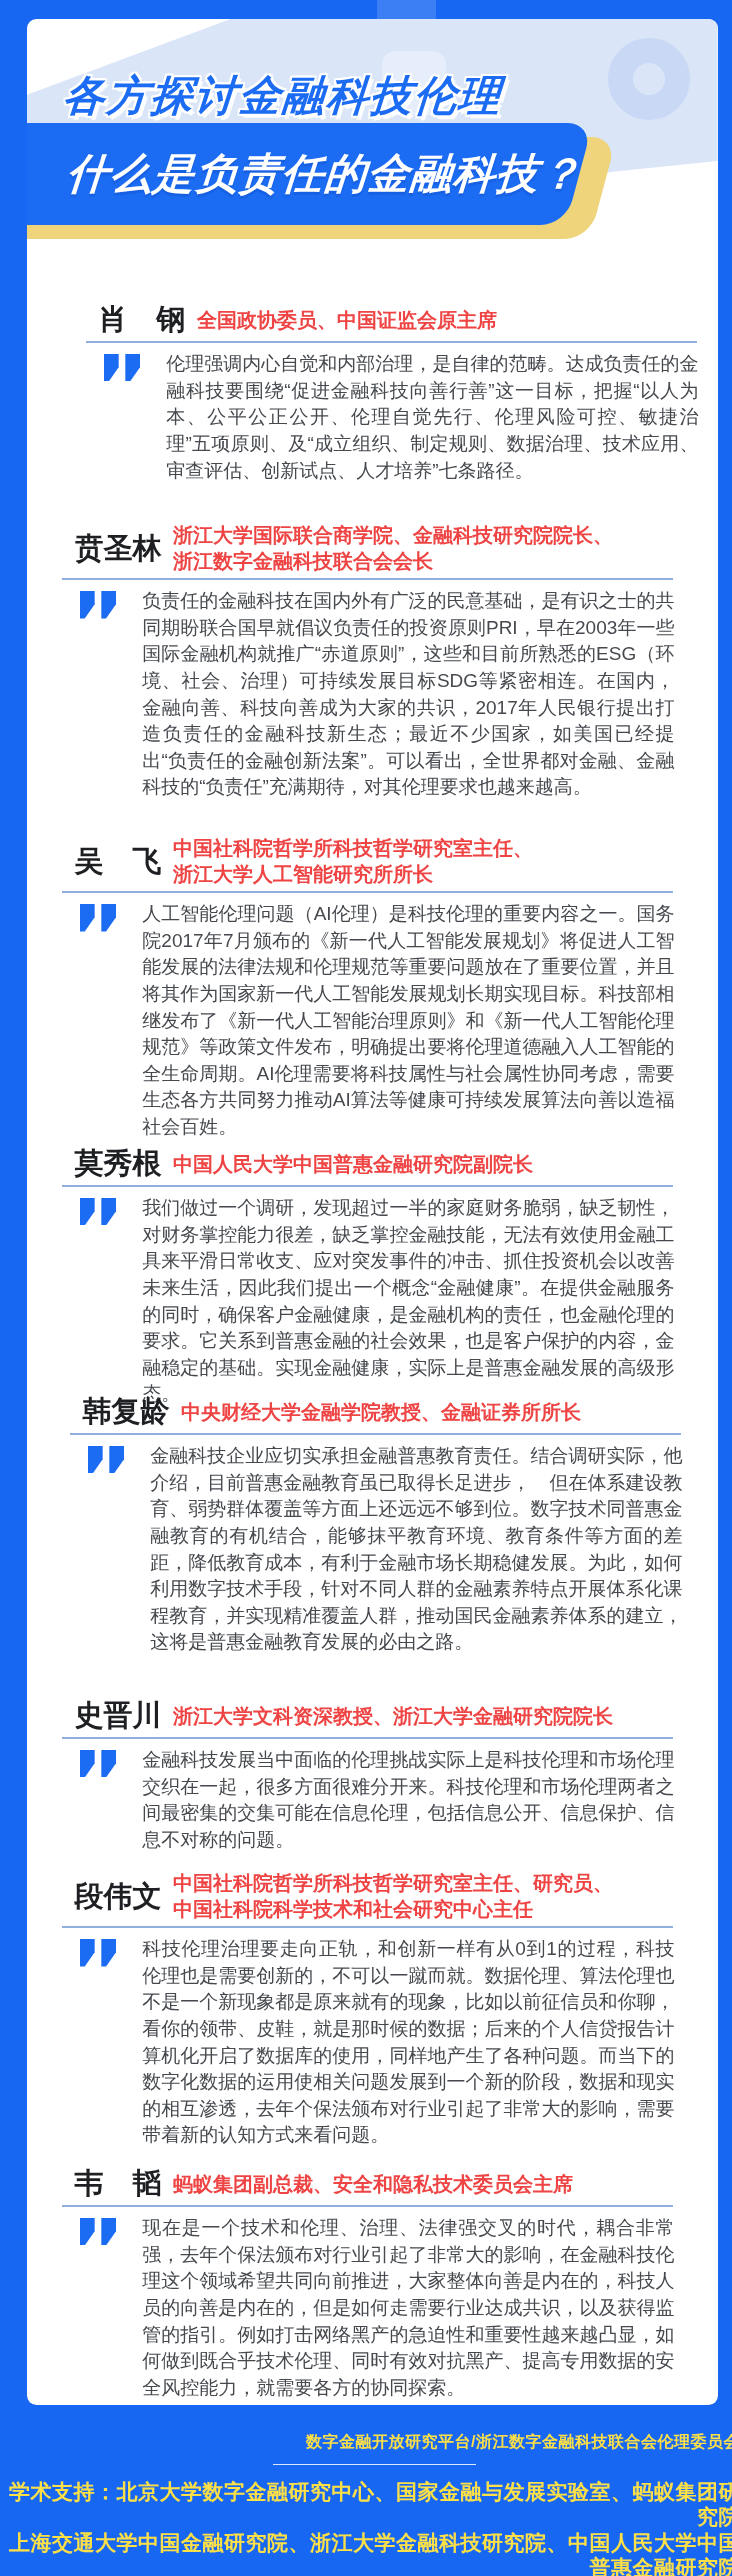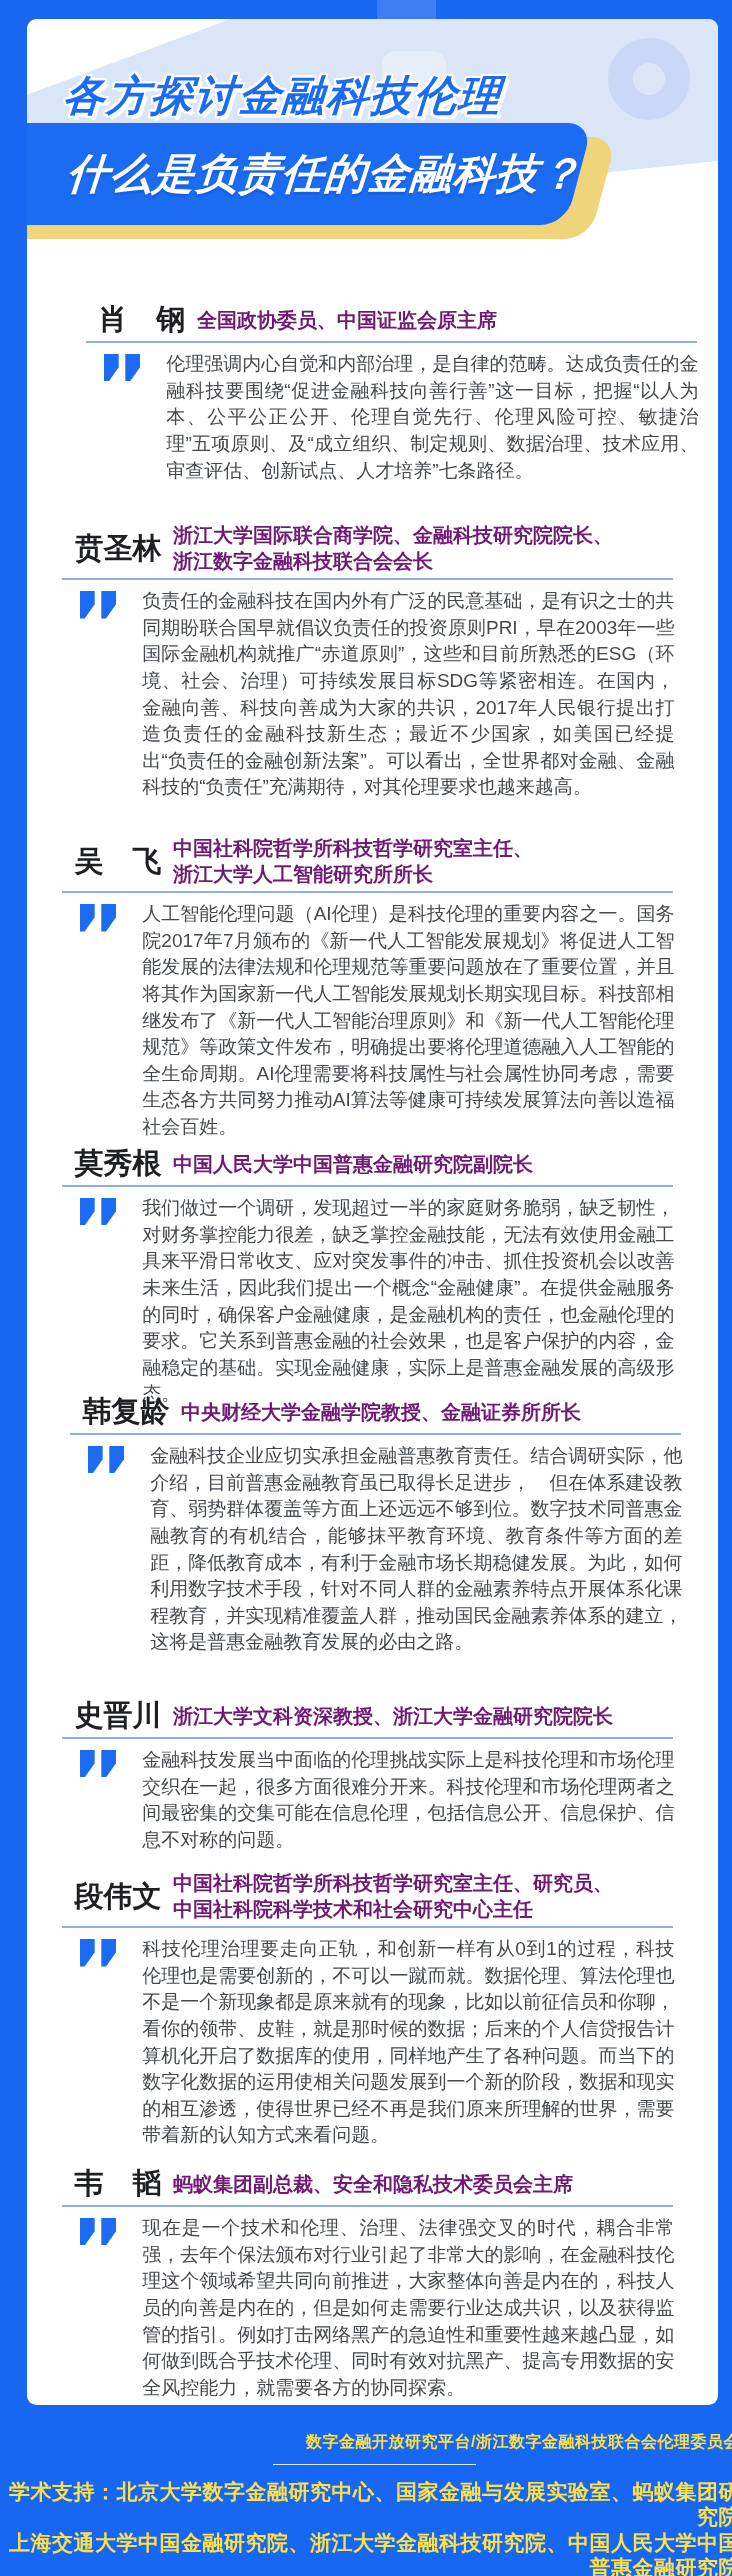--- a/index.html
+++ b/index.html
@@ -56,21 +56,21 @@
     text-shadow:0 2.8px 0.9px rgba(18,70,190,0.30);
   }
   
   .section { position:absolute; left:0; width:100%; }
   .speaker-row { display:flex; align-items:center; margin:0 28.5px 0 48px; }
   .speaker-name {
     font-size:29px; font-weight:bold; color:#1d1f23;
     line-height:38px; white-space:nowrap; flex:0 0 auto;
   }
   .speaker-titles { margin-left:11.4px; padding-top:1.9px; }
-  .speaker-title-line { font-size:20px; font-weight:bold; color:#701a75; line-height:26.6px; }
+  .speaker-title-line { font-size:20px; font-weight:bold; color:#ef4444; line-height:26.6px; }
   .divider { height:1.9px; background:#8fafdf; margin:2.8px 45px 0 35px; }
   .quote { display:flex; align-items:flex-start; margin:8.5px 43px 0 53px; }
   .quote-icon { flex:0 0 auto; margin-top:2.8px; }
   .quote-text {
     margin:0 0 0 26.6px; width:533px;
     font-size:19px; line-height:26.6px; color:#45494e; text-align:justify;
   }
   
   .footer { position:absolute; left:8px; top:2430px; width:100%; text-align:right; color:#fde047; }
   .footer-org { font-size:16px; font-weight:bold; line-height:23px; letter-spacing:0.5px; }
@@ -222,21 +222,21 @@
             </span>
     </div>
     <div class="divider"></div>
     <div class="quote">
       <span class="quote-icon">
         <svg width="36" height="27.5" viewBox="0 0 38 29" xmlns="http://www.w3.org/2000/svg">
           <path d="M0 0 H15.5 V14 L5 29 H0 Z" fill="#1b6cf3"></path>
           <path d="M22.5 0 H38 V14 L27.5 29 H22.5 Z" fill="#1b6cf3"></path>
         </svg>
       </span>
-      <p class="quote-text">科技伦理治理要走向正轨，和创新一样有从0到1的过程，科技伦理也是需要创新的，不可以一蹴而就。数据伦理、算法伦理也不是一个新现象都是原来就有的现象，比如以前征信员和你聊，看你的领带、皮鞋，就是那时候的数据；后来的个人信贷报告计算机化开启了数据库的使用，同样地产生了各种问题。而当下的数字化数据的运用使相关问题发展到一个新的阶段，数据和现实的相互渗透，使得世界已经不再是我们原来所理解的世界，需要带着新的认知方式来看问题。</p>
+      <p class="quote-text">科技伦理治理要走向正轨，和创新一样有从0到1的过程，科技伦理也是需要创新的，不可以一蹴而就。数据伦理、算法伦理也不是一个新现象都是原来就有的现象，比如以前征信员和你聊，看你的领带、皮鞋，就是那时候的数据；后来的个人信贷报告计算机化开启了数据库的使用，同样地产生了各种问题。而当下的数字化数据的运用使相关问题发展到一个新的阶段，数据和现实的相互渗透，去年个保法颁布对行业引起了非常大的影响，需要带着新的认知方式来看问题。</p>
     </div>
   </div>
 
   <div class="section" style="top: 2145px;">
     <div class="speaker-row">
       <span class="speaker-name">韦　韬</span>
       <span class="speaker-titles">
               <div class="speaker-title-line">蚂蚁集团副总裁、安全和隐私技术委员会主席</div>
             </span>
     </div>

